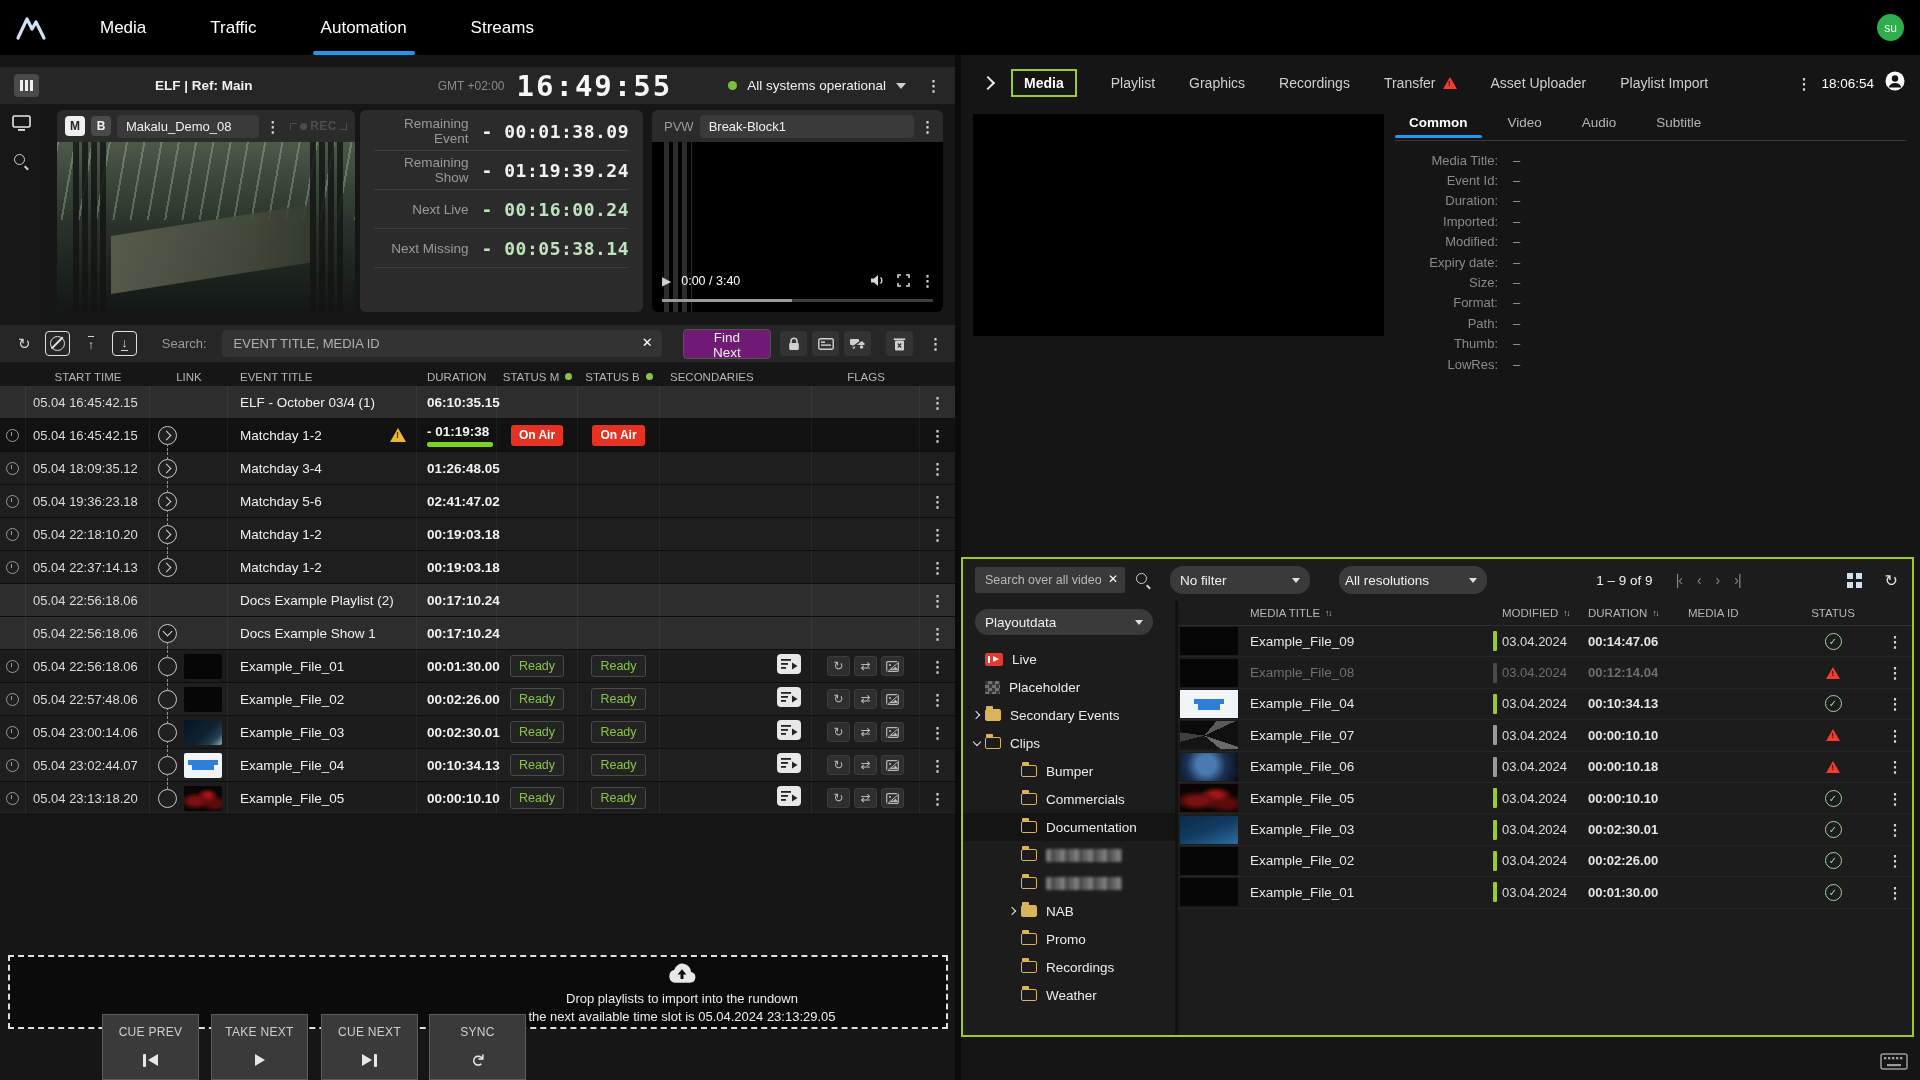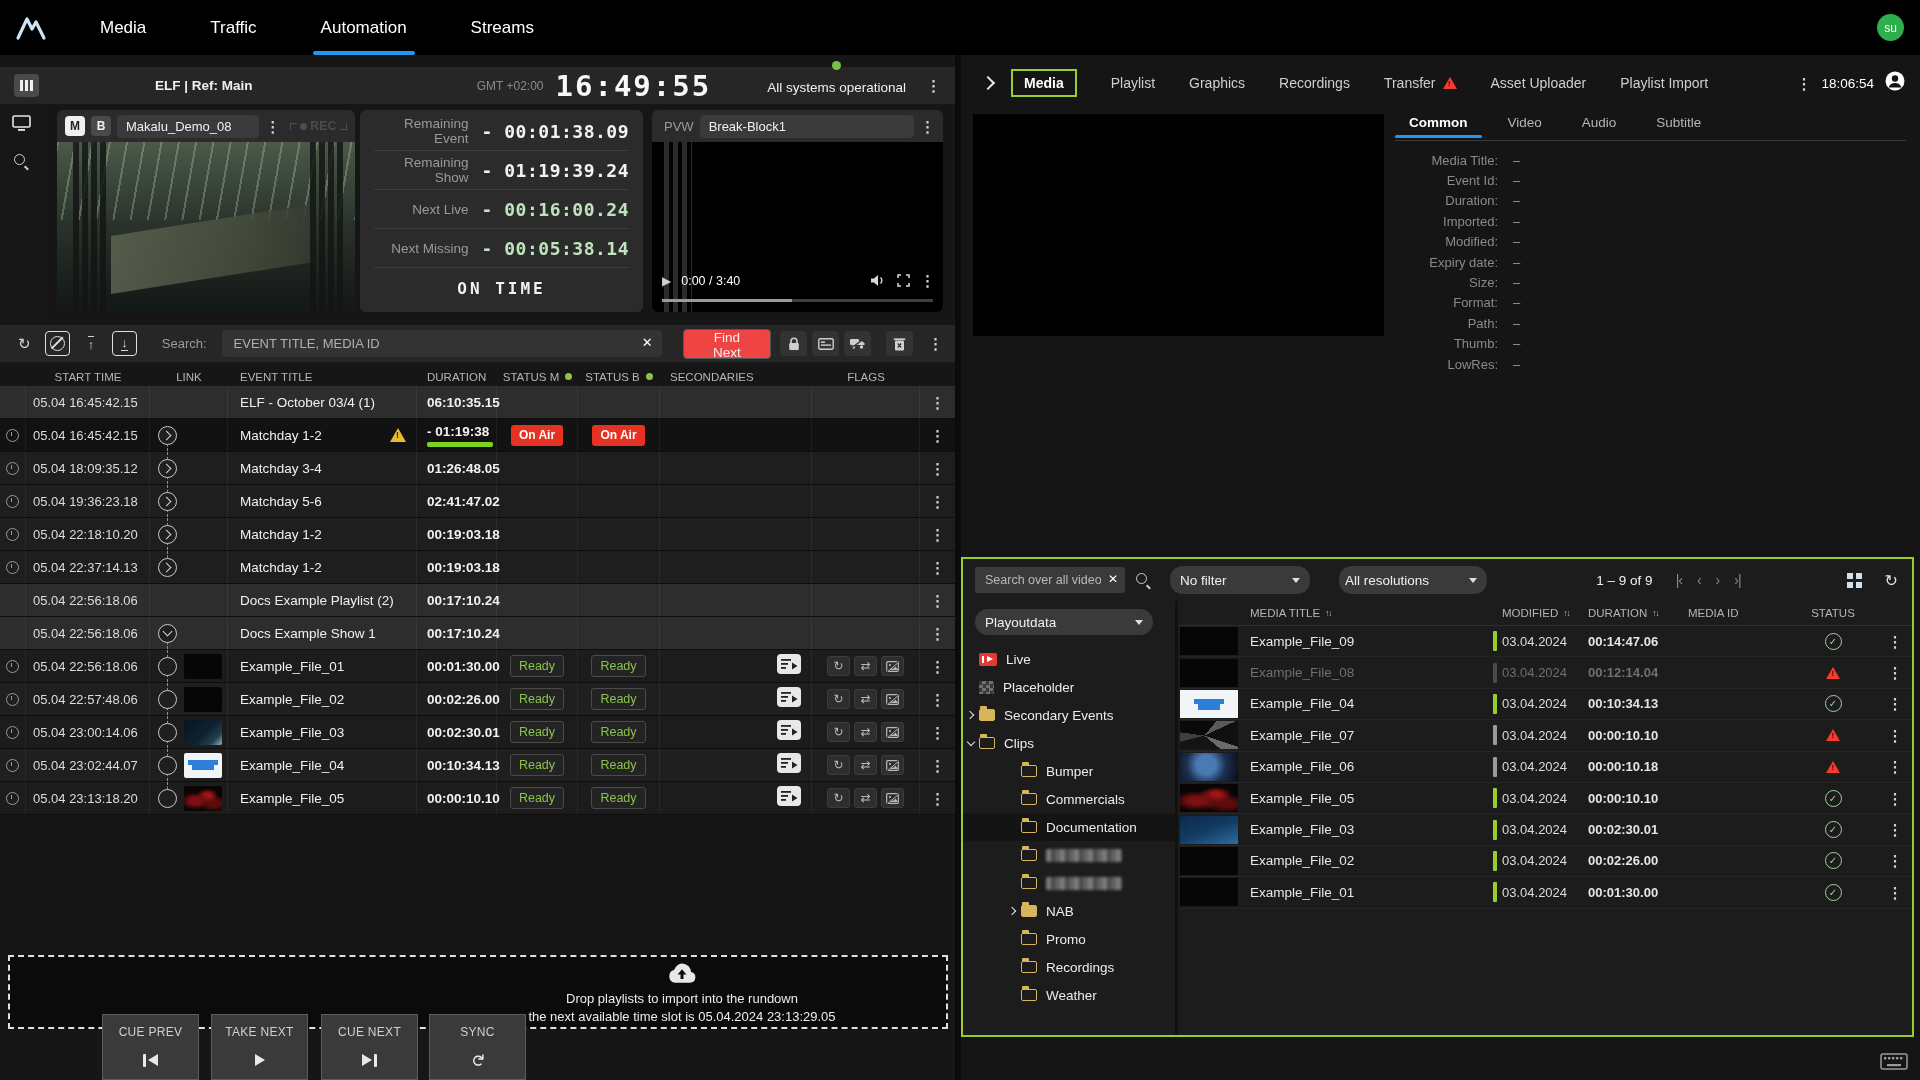--- a/index.html
+++ b/index.html
@@ -13,21 +13,21 @@
   .nav-item.active::after{content:'';position:absolute;left:-8px;right:-8px;bottom:0;height:4px;border-radius:3px;background:#2196f3;}
   .su{margin-left:auto;margin-right:16px;width:27px;height:27px;border-radius:50%;background:#2eae4c;display:flex;align-items:center;justify-content:center;font-size:12px;color:#fff;cursor:pointer;}
   
   .left-panel{position:absolute;left:0;top:55px;width:955px;bottom:0;background:#161616;}
   .lp-header{position:absolute;top:12px;left:0;right:0;height:37px;background:#262626;display:flex;align-items:center;}
   .grid-btn{margin-left:14px;width:25px;height:23px;background:#4a4a4a;border-radius:4px;border:none;cursor:pointer;display:flex;align-items:center;justify-content:center;padding:0;}
   .grid-btn i{display:block;width:13px;height:11px;background:repeating-linear-gradient(90deg,#f0f0f0 0 3px,transparent 3px 5px);}
   .channel{margin-left:116px;font-size:13.5px;font-weight:700;color:#f0f0f0;}
   .gmt{margin-left:auto;font-size:12px;color:#8a8a8a;}
   .clock7{margin:0 56px 0 12px;font-size:29px;letter-spacing:2px;color:#f7f7f7;}
-  .sysstatus{display:flex;align-items:center;gap:10px;cursor:pointer;flex-direction:column;}
+  .sysstatus{display:flex;align-items:center;gap:10px;cursor:pointer;}
   .gdot{width:9px;height:9px;border-radius:50%;background:#7ac143;display:inline-block;}
   .sysstatus span.txt{font-size:13.5px;color:#f0f0f0;}
   .caret{width:0;height:0;border-left:5px solid transparent;border-right:5px solid transparent;border-top:6px solid #cfcfcf;}
   .kebab{color:#d0d0d0;font-size:15px;font-weight:700;line-height:1;cursor:pointer;}
   .lp-header .kebab{margin:0 14px 0 20px;}
   .tool-strip{position:absolute;left:0;top:49px;width:42px;height:221px;background:#171717;}
   .tool-strip .ticn{width:42px;height:38px;display:flex;align-items:center;justify-content:center;cursor:pointer;}
   
   .players-row{position:absolute;left:42px;top:49px;right:0;height:221px;background:#161616;}
   .card{position:absolute;top:6px;height:202px;background:#2b2b2b;border-radius:6px;overflow:hidden;}
@@ -76,21 +76,21 @@
   .clk-off{position:relative;width:13px;height:13px;border:1.5px solid #e0e0e0;border-radius:50%;}
   .clk-off::after{content:'';position:absolute;left:-2px;top:5px;width:16px;height:1.5px;background:#e0e0e0;transform:rotate(-45deg);}
   .arr{font-size:13px;line-height:1;color:#d5d5d5;}
   .arr.top{border-top:1.5px solid #d5d5d5;padding-top:1px;}
   .arr.bot{border-bottom:1.5px solid #d5d5d5;padding-bottom:1px;}
   .search-label{margin-left:16px;color:#9a9a9a;font-size:13px;}
   .search-wrap{position:relative;margin-left:6px;}
   .search-wrap input{width:440px;height:27px;background:#333;border:none;border-radius:4px;color:#cfcfcf;font-size:13px;padding:0 30px 0 12px;box-sizing:border-box;font-family:"Liberation Sans",sans-serif;}
   .search-wrap input::placeholder{color:#b0b0b0;opacity:1;}
   .clear-x{position:absolute;right:9px;top:5px;color:#fff;font-size:13px;cursor:pointer;}
-  .btn{height:30px;background:#ef4444;border:1px solid #555;border-radius:4px;color:#f0f0f0;font-size:13.5px;padding:0 15px;cursor:pointer;font-family:"Liberation Sans",sans-serif;}
+  .btn{height:30px;background:#701a75;border:1px solid #555;border-radius:4px;color:#f0f0f0;font-size:13.5px;padding:0 15px;cursor:pointer;font-family:"Liberation Sans",sans-serif;}
   .find-next{margin-left:12px;}
   .sr-right{margin-left:auto;display:flex;align-items:center;gap:5px;padding-right:12px;}
   .tbox{width:27px;height:25px;background:#333;border-radius:4px;display:flex;align-items:center;justify-content:center;cursor:pointer;}
   .tbox.gap{margin-left:10px;}
   .sr-right .kebab{margin-left:10px;}
   
   .run-header,.rrow{display:grid;grid-template-columns:26px 124px 78px 189px 80px 81px 82px 152px 108px 1fr;align-items:center;}
   .run-header{position:absolute;top:312px;left:0;right:0;height:19px;color:#b5b5b5;font-size:11.5px;}
   .hc{display:flex;align-items:center;justify-content:center;gap:6px;}
   .hc-title{justify-content:flex-start;padding-left:12px;}
@@ -181,21 +181,21 @@
   .dd-res{width:148px;margin-left:18px;padding-left:6px;}
   .pgtxt{margin-left:auto;color:#f0f0f0;font-size:13.5px;}
   .pgicons{display:flex;gap:15px;color:#8a8a8a;font-size:14px;margin:0 0 0 12px;}
   .pgicons span{cursor:pointer;letter-spacing:-1px;}
   .tsp{width:84px;}
   .viewgrid{width:15px;height:15px;background:linear-gradient(#cfe0f0,#cfe0f0) 0 0/6px 6px no-repeat,linear-gradient(#cfe0f0,#cfe0f0) 9px 0/6px 6px no-repeat,linear-gradient(#cfe0f0,#cfe0f0) 0 9px/6px 6px no-repeat,linear-gradient(#cfe0f0,#cfe0f0) 9px 9px/6px 6px no-repeat;cursor:pointer;}
   .refresh{color:#e0e0e0;font-size:16px;cursor:pointer;margin:0 4px 0 12px;}
   .lib-body{flex:1;display:flex;min-height:0;}
   .tree{width:212px;min-width:212px;border-right:3px solid #111;padding-top:6px;}
   .tree .dd{width:178px;margin:2px 0 10px 12px;height:26px;}
-  .titem{height:28px;display:flex;align-items:center;font-size:13.5px;color:#ececec;cursor:pointer;}
+  .titem{height:28px;display:flex;align-items:center;font-size:13.5px;color:#ececec;padding-left:6px;cursor:pointer;}
   .titem.lvl1{padding-left:42px;}
   .titem.selected{background:#141414;}
   .tchv{width:16px;min-width:16px;display:flex;justify-content:center;}
   .chev.sm{width:5px;height:5px;border-width:1.6px;border-color:#e8e8e8;}
   .ticon{margin-right:9px;display:inline-block;position:relative;box-sizing:border-box;}
   .ic-live{width:18px;height:13px;background:#e53935;border-radius:2px;}
   .ic-live::before{content:'';position: absolute;left:3px;top:3px;width:2px;height:7px;background:#fff;}
   .ic-live::after{content:'';position:absolute;left:8px;top:3px;border-top:3.5px solid transparent;border-bottom:3.5px solid transparent;border-left:6px solid #fff;}
   .ic-placeholder{width:15px;height:13px;background:repeating-conic-gradient(#6f6f6f 0% 25%,#383838 0% 50%);background-size:7px 7px;border-radius:1px;}
   .ic-folder,.ic-folder-open{width:16px;height:12px;border:1.5px solid #d9b45c;border-radius:2px;}
@@ -311,21 +311,20 @@
           </div>
           <div class="timer-row">
             <span class="t-label">Next Live</span>
             <span class="t-value dseg tone-green">- 00:16:00.24</span>
           </div>
           <div class="timer-row">
             <span class="t-label">Next Missing</span>
             <span class="t-value dseg tone-green">- 00:05:38.14</span>
           </div>
         </div>
-      <div class="ontime dseg">ON TIME</div>
     </div>
 
     <div class="card vc">
       <div class="card-head">
         <span class="pvw-label">PVW</span>
         <input class="name-input" value="Break-Block1" style="">
         <span class="kebab">⋮</span>
       </div>
       <div class="video-pvw">
         <span class="meters"></span>

